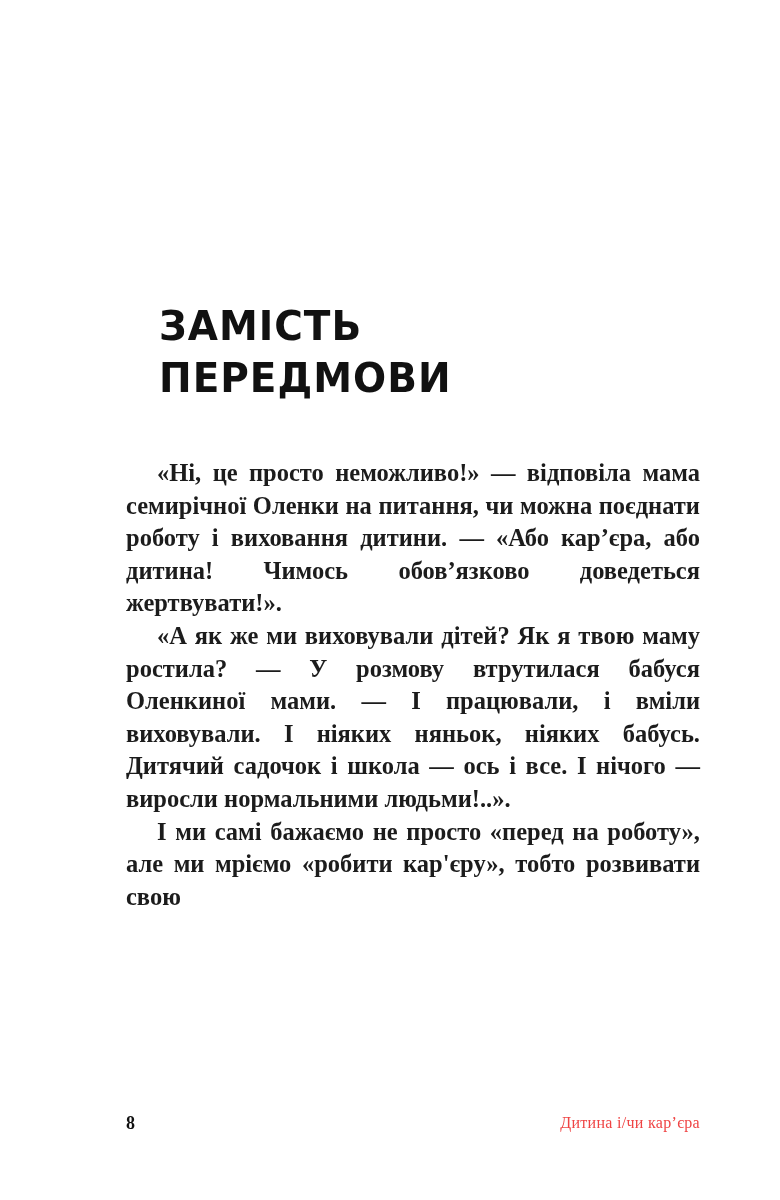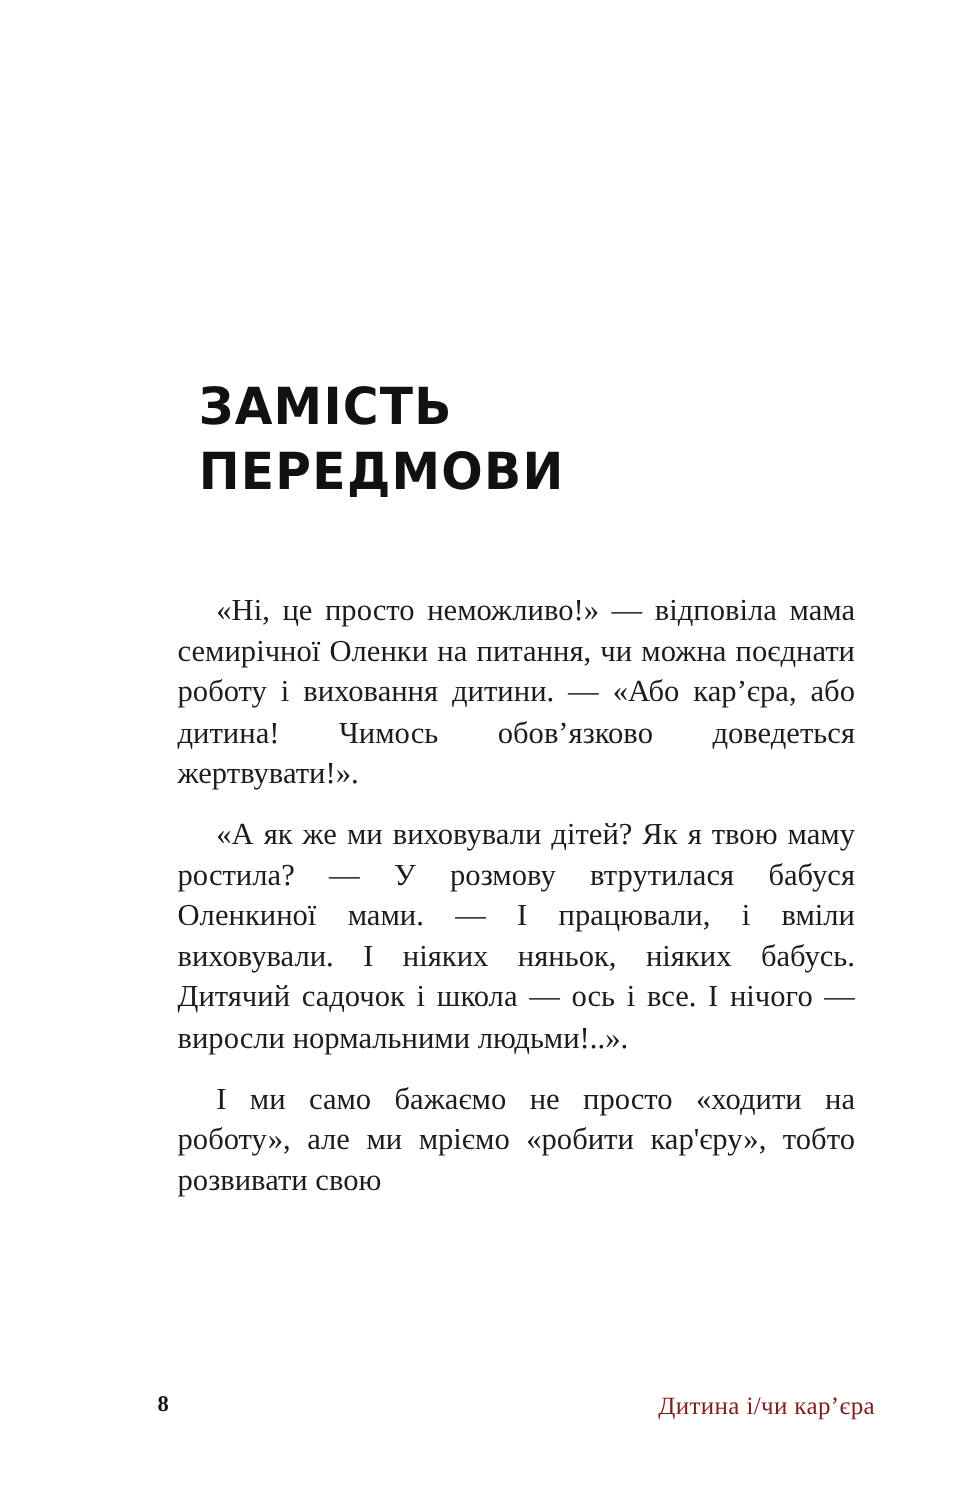--- a/index.html
+++ b/index.html
@@ -40,25 +40,26 @@
       position: absolute;
       left: 110px;
       top: 457px;
       width: 574px;
       font-family: "Liberation Serif", serif;
       font-size: 24.5px;
       line-height: 32.6px;
       color: #1c1c1c;
     }
     .body-text p {
-      margin: 16px;
+      margin: 0;
       text-indent: 31px;
       text-align: justify;
       text-align-last: left;
       hyphens: manual;
+      font-weight: bold;
     }
     .footer {
       position: absolute;
       left: 110px;
       top: 1113px;
       width: 574px;
       height: 24px;
       font-family: "Liberation Serif", serif;
     }
     .page-number {
@@ -66,39 +67,39 @@
       left: 0;
       top: 0;
       font-weight: bold;
       font-size: 18px;
       color: #111111;
     }
     .running-title {
       position: absolute;
       right: 0;
       top: 1px;
-      font-size: 20px;
-      color: #7f1d1d;
+      font-size: 16px;
+      color: #ef4444;
       letter-spacing: 0.3px;
     }
   </style>
 </head>
 <body>
 
 <div class="page">
 
   <h1 class="chapter-title">
     <span>ЗАМІСТЬ</span>
     <span>ПЕРЕДМОВИ</span>
   </h1>
 
   <div class="body-text">
     <p>«Ні, це просто неможливо!» — відповіла мама се­мирічної Оленки на питання, чи можна поєднати ро­боту і виховання дитини. — «Або кар’єра, або дитина! Чимось обов’язково доведеться жертвувати!».</p>
     <p>«А як же ми виховували дітей? Як я твою маму ростила? — У розмову втрутилася бабуся Оленкиної мами. — І працювали, і вміли виховували. І ніяких няньок, ніяких бабусь. Дитячий садочок і школа — ось і все. І нічого — виросли нормальними людьми!..».</p>
-    <p>І ми само бажаємо не просто «ходити на роботу», але ми мріємо «робити кар'єру», тобто розвивати свою</p>
+    <p>І ми самі бажаємо не просто «перед на роботу», але ми мріємо «робити кар'єру», тобто розвивати свою</p>
   </div>
 
   <div class="footer">
     <span class="page-number">8</span>
     <span class="running-title">Дитина і/чи кар’єра</span>
   </div>
 
 </div>
 
 </body></html>

